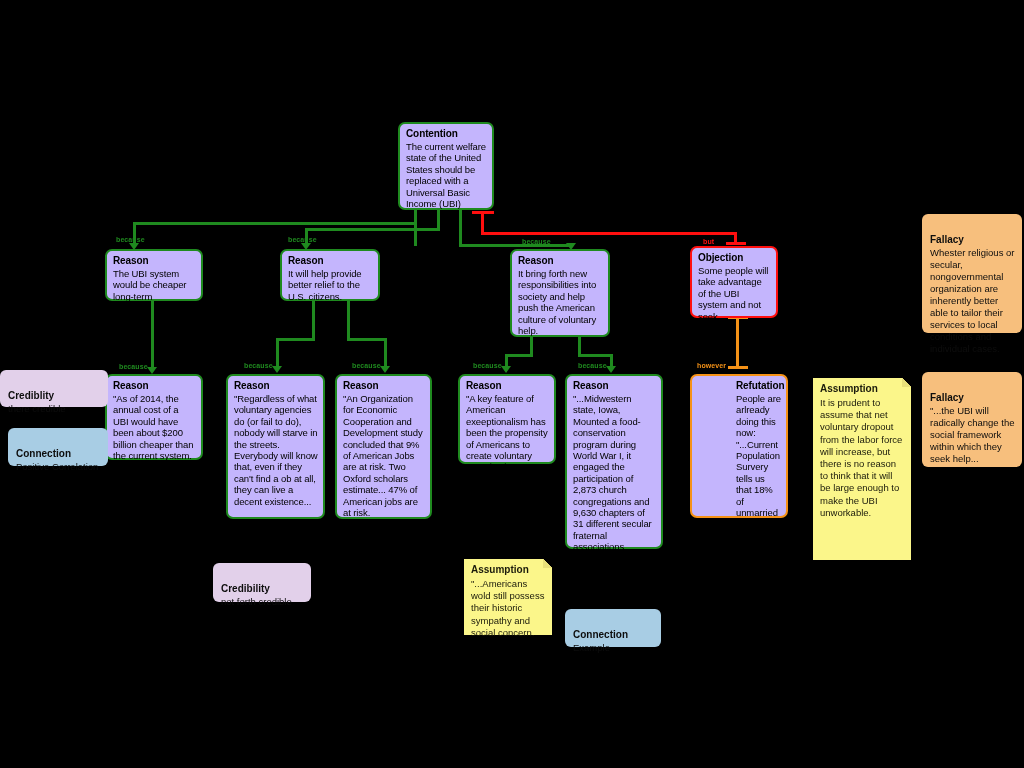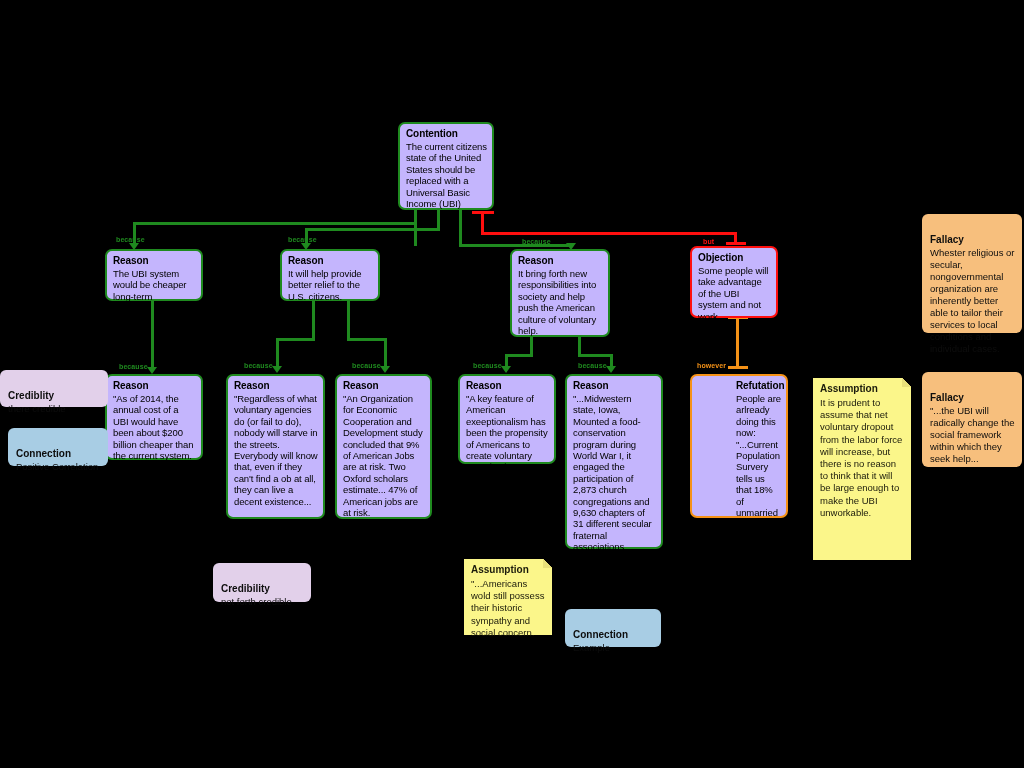--- a/index.html
+++ b/index.html
@@ -181,41 +181,41 @@
   <div class="edge-label" style="left:473px; top:362px;">because</div>
   <div class="edge-label" style="left:578px; top:362px;">because</div>
 
   <div class="conn orange" style="left:736px; top:318px; width:3px; height:50px;"></div>
   <div class="tbar orange" style="left:728px; top:316px; width:20px;"></div>
   <div class="tbar orange" style="left:728px; top:366px; width:20px;"></div>
   <div class="edge-label orange" style="left:697px; top:362px;">however</div>
 
   <div class="node" style="left:398px; top:122px; width:96px; height:88px;">
     <span class="n-title">Contention</span>
-    <span class="n-body">The current citizens state of the United States should be replaced with a Universal Basic Income (UBI)</span>
+    <span class="n-body">The current welfare state of the United States should be replaced with a Universal Basic Income (UBI)</span>
   </div>
 
   <div class="node" style="left:105px; top:249px; width:98px; height:52px;">
     <span class="n-title">Reason</span>
     <span class="n-body">The UBI system would be cheaper long-term</span>
   </div>
 
   <div class="node" style="left:280px; top:249px; width:100px; height:52px;">
     <span class="n-title">Reason</span>
     <span class="n-body">It will help provide better relief to the U.S. citizens.</span>
   </div>
 
   <div class="node" style="left:510px; top:249px; width:100px; height:88px;">
     <span class="n-title">Reason</span>
     <span class="n-body">It bring forth new responsibilities into society and help push the American culture of voluntary help.</span>
   </div>
 
   <div class="node objection" style="left:690px; top:246px; width:88px; height:72px;">
     <span class="n-title">Objection</span>
-    <span class="n-body">Some people will take advantage of the UBI system and not work.</span>
+    <span class="n-body">Some people will take advantage of the UBI system and not seek.</span>
   </div>
 
   <div class="node" style="left:105px; top:374px; width:98px; height:86px;">
     <span class="n-title">Reason</span>
     <span class="n-body">"As of 2014, the annual cost of a UBI would have been about $200 billion cheaper than the current system.</span>
   </div>
 
   <div class="node" style="left:226px; top:374px; width:99px; height:145px;">
     <span class="n-title">Reason</span>
     <span class="n-body">"Regardless of what voluntary agencies do (or fail to do), nobody will starve in the streets. Everybody will know that, even if they can't find a ob at all, they can live a decent existence...</span>

